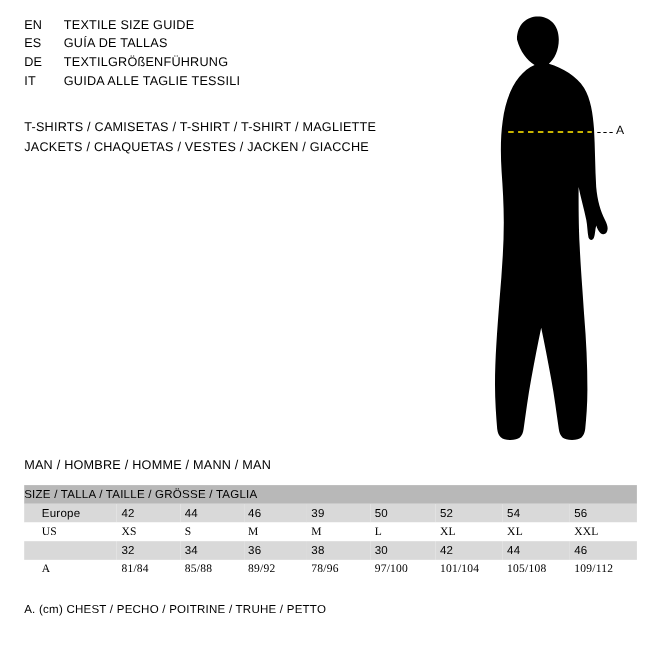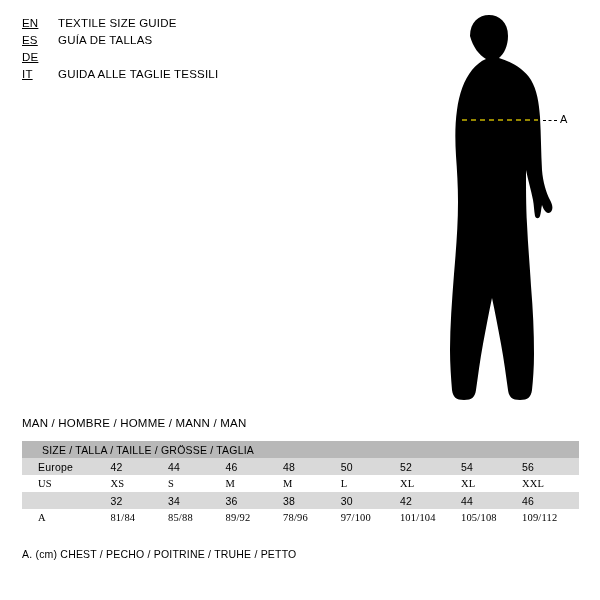--- a/index.html
+++ b/index.html
@@ -32,21 +32,20 @@
     display: flex;
     align-items: baseline;
     height: 17px;
     font-size: 11.5px;
     letter-spacing: 0.2px;
   }
   .lang-code {
     width: 36px;
     flex: 0 0 36px;
     color: #000;
-    text-decoration: underline;
   }
   .lang-text {
     color: #000;
   }
 
   
   .cat-block {
     position: absolute;
     left: 22px;
     top: 110px;
@@ -104,21 +103,21 @@
     letter-spacing: 0.2px;
   }
   table.sizes td, table.sizes th {
     padding: 0;
     height: 17px;
     text-align: left;
     font-weight: normal;
   }
   table.sizes .head-row td {
     background: #b8b8b8;
-    padding-left: 20px;
+    padding-left: 0;
   }
   table.sizes tr.shade td {
     background: #d9d9d9;
   }
   table.sizes tr.plain td {
     background: #ffffff;
     font-family: Liberation Serif, serif;
   }
   table.sizes td.c0 {
     width: 84px;
@@ -147,27 +146,32 @@
     <div class="lang-row">
       <span class="lang-code">EN</span>
       <span class="lang-text">TEXTILE SIZE GUIDE</span>
     </div>
     <div class="lang-row">
       <span class="lang-code">ES</span>
       <span class="lang-text">GUÍA DE TALLAS</span>
     </div>
     <div class="lang-row">
       <span class="lang-code">DE</span>
+      <span class="lang-text">TEXTILGRÖßENFÜHRUNG</span>
     </div>
     <div class="lang-row">
       <span class="lang-code">IT</span>
       <span class="lang-text">GUIDA ALLE TAGLIE TESSILI</span>
     </div>
   </div>
 
+  <div class="cat-block">
+    <div class="cat-row">T-SHIRTS / CAMISETAS / T-SHIRT / T-SHIRT / MAGLIETTE</div>
+    <div class="cat-row">JACKETS / CHAQUETAS / VESTES / JACKEN / GIACCHE</div>
+  </div>
 
   <div class="figure-wrap">
     <svg class="figure-svg" width="200" height="400" viewBox="0 0 200 400">
       <path fill="#000000" d="
         M70,26
         C70,12 79,5 89,5
         C99,5 108,12 108,26
         C108,36 104,44 99,48
         C112,52 124,59 131,70
         C137,80 139,93 140,107
@@ -214,21 +218,21 @@
     <tbody>
       <tr class="head-row">
         <td colspan="9">SIZE / TALLA / TAILLE / GRÖSSE / TAGLIA</td>
       </tr>
 
       <tr class="shade">
         <td class="c0">Europe</td>
         <td class="cell">42</td>
         <td class="cell">44</td>
         <td class="cell">46</td>
-        <td class="cell">48</td>
+        <td class="cell">39</td>
         <td class="cell">50</td>
         <td class="cell">52</td>
         <td class="cell">54</td>
         <td class="cell">56</td>
       </tr>
 
       <tr class="plain">
         <td class="c0">US</td>
         <td class="cell">XS</td>
         <td class="cell">S</td>

